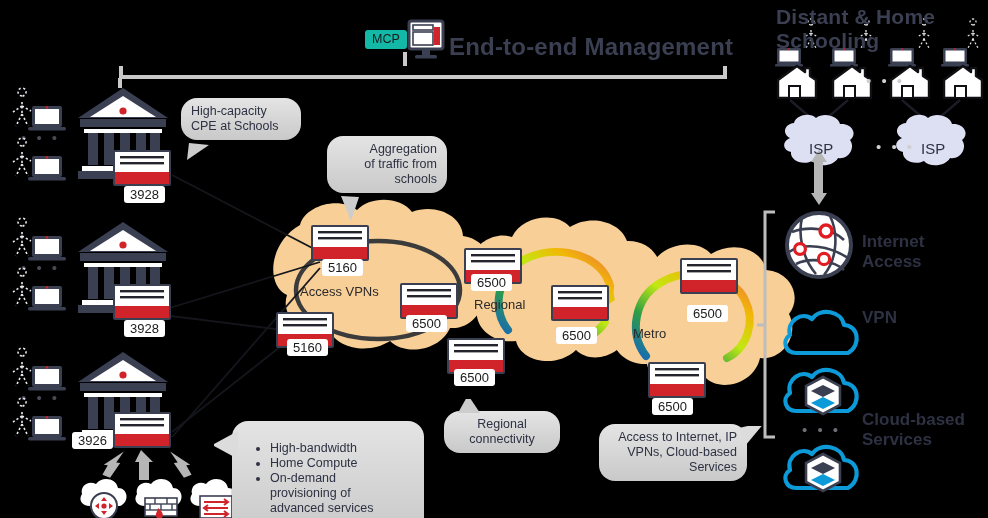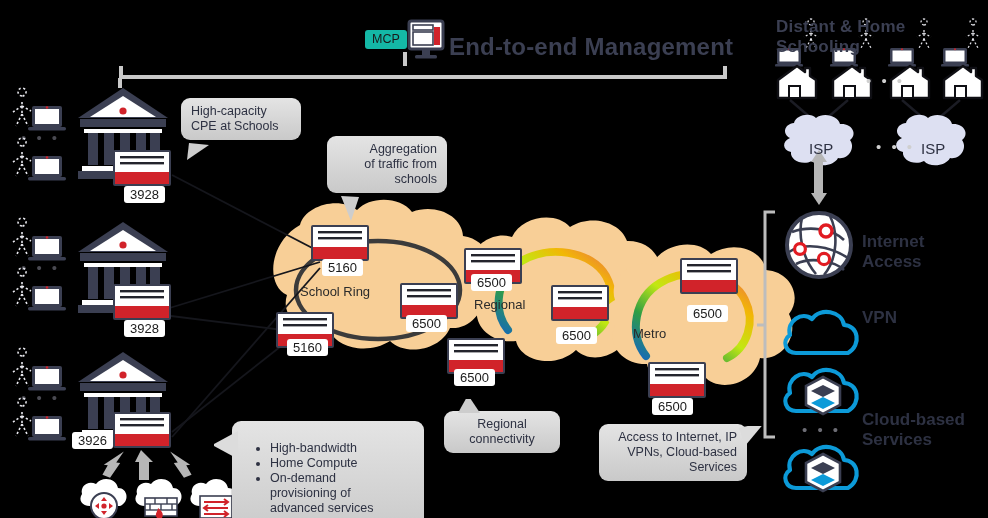--- a/index.html
+++ b/index.html
@@ -6,21 +6,21 @@
   #stage{position:relative;width:988px;height:518px;background:#000;overflow:hidden;
          font-family:"Liberation Sans","DejaVu Sans",sans-serif;}
   .abs{position:absolute;}
   .ttl{color:#3b3f52;font-size:24px;font-weight:bold;letter-spacing:.2px;}
   .svc-label{color:#2d3142;font-size:17px;font-weight:bold;line-height:20px;}
   .cloudlbl{color:#2b2b2b;font-size:13px;}
   .isplbl{color:#2d3142;font-size:15px;}
   .numlbl{background:#fff;color:#1a1a1a;font-size:13px;border-radius:3px;
           padding:1px 6px;line-height:15px;text-align:center;white-space:nowrap;}
   .callout{background:linear-gradient(#e4e4e4,#c9c9c9);color:#2d3142;font-size:12.5px;
-           border-radius:9px;padding:6px 10px;line-height:15px;
+           border-radius:16px;padding:6px 10px;line-height:15px;
            box-shadow:0 1px 2px rgba(0,0,0,.5);}
   .mcp{background:#14b8a6;color:#1a1a1a;font-size:12.5px;border-radius:3px;
        padding:2px 7px;line-height:15px;}
   .bullets{margin:14px;padding-left:14px;}
   .bullets li{margin:0;padding:0;}
   .dots{color:#cfcfcf;font-size:15px;letter-spacing:3px;}
   .dots-d{color:#555;font-size:15px;letter-spacing:3px;}
 </style>
 </head>
 <body>
@@ -440,33 +440,33 @@
       <rect x="4" y="11" width="20" height="13" fill="#fff" stroke="#3b3f52" stroke-width="1.6"></rect>
       <rect x="25" y="6" width="6" height="18" fill="#d1232a"></rect>
       <rect x="13" y="28" width="8" height="6" fill="#3b3f52"></rect>
       <rect x="6" y="34" width="22" height="3.5" rx="1.5" fill="#3b3f52"></rect>
     </g>
   </svg>
 
   <div class="abs mcp" style="left:365px;top:30px;">MCP</div>
   <div class="abs ttl" style="left:449px;top:33px;">End-to-end Management</div>
 
-  <div class="abs ttl" style="left:776px;top:17px;font-size:17px;">Distant &amp; Home Schooling</div>
+  <div class="abs ttl" style="left:776px;top:5px;font-size:21px;">Distant &amp; Home Schooling</div>
   <div class="abs isplbl" style="left:809px;top:140px;">ISP</div>
   <div class="abs isplbl" style="left:921px;top:140px;">ISP</div>
   <div class="abs dots" style="left:876px;top:138px;">• • •</div>
   <div class="abs dots" style="left:866px;top:72px;">• • •</div>
 
   <div class="abs numlbl" style="left:124px;top:186px;">3928</div>
   <div class="abs numlbl" style="left:124px;top:320px;">3928</div>
   <div class="abs numlbl" style="left:72px;top:432px;">3926</div>
 
   <div class="abs numlbl" style="left:322px;top:259px;">5160</div>
   <div class="abs numlbl" style="left:287px;top:339px;">5160</div>
-  <div class="abs cloudlbl" style="left:300px;top:284px;">School Ring</div>
+  <div class="abs cloudlbl" style="left:300px;top:284px;">Access VPNs</div>
 
   <div class="abs numlbl" style="left:406px;top:315px;">6500</div>
   <div class="abs numlbl" style="left:471px;top:274px;">6500</div>
   <div class="abs numlbl" style="left:454px;top:369px;">6500</div>
   <div class="abs numlbl" style="left:556px;top:327px;">6500</div>
   <div class="abs cloudlbl" style="left:474px;top:297px;">Regional</div>
 
   <div class="abs numlbl" style="left:687px;top:305px;">6500</div>
   <div class="abs numlbl" style="left:652px;top:398px;">6500</div>
   <div class="abs cloudlbl" style="left:633px;top:326px;">Metro</div>

